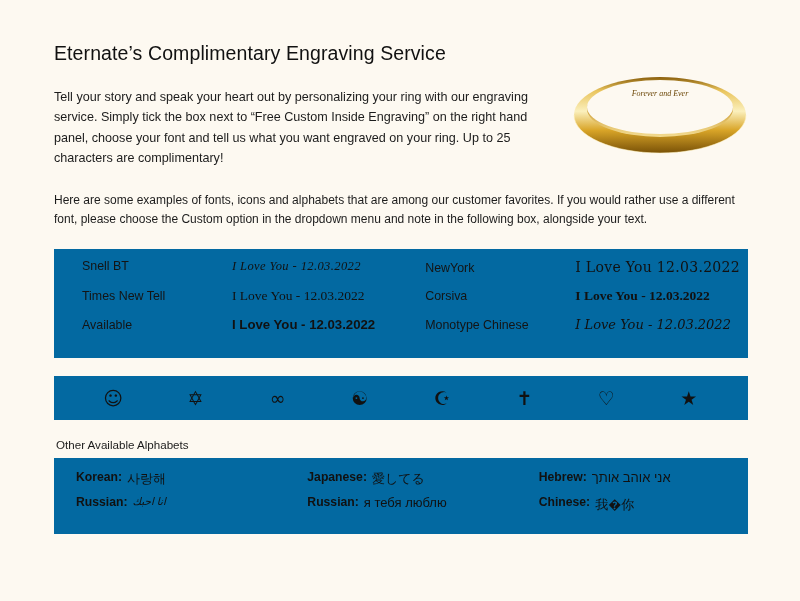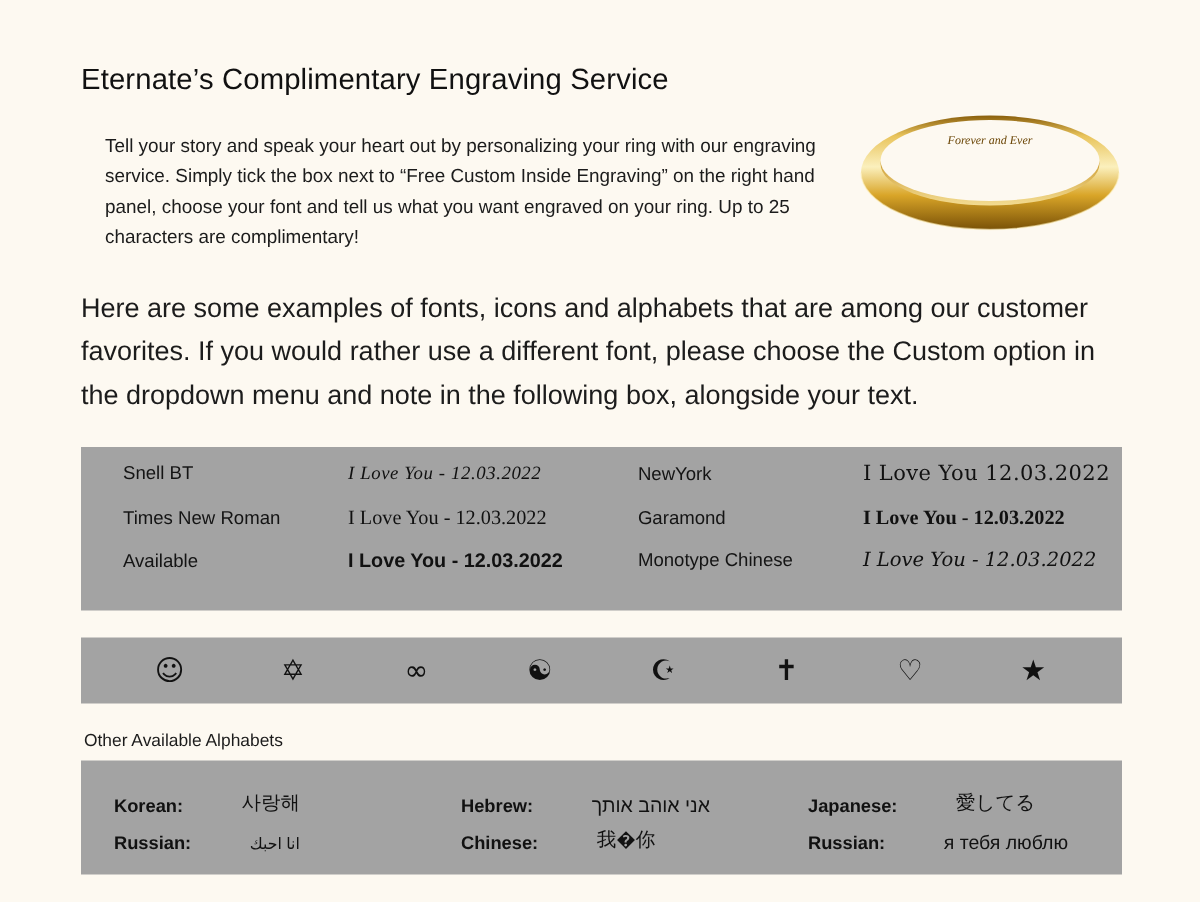--- a/index.html
+++ b/index.html
@@ -25,44 +25,44 @@
     font-size: 19.5px;
     font-weight: 400;
     letter-spacing: 0.1px;
     margin: 0 0 22px 0;
     color: #111;
   }
   .intro {
     font-size: 12.6px;
     line-height: 1.62;
     width: 475px;
-    margin: 0 0 22px 16px;
+    margin: 0 0 22px 0;
     color: #1c1c1c;
   }
   .intro2 {
-    font-size: 18px;
+    font-size: 12px;
     line-height: 1.62;
     width: 695px;
     margin: 0 0 20px 0;
     color: #1c1c1c;
   }
   .ring-wrap {
     position: absolute;
     top: 63px;
     right: 40px;
     width: 200px;
     height: 100px;
   }
   .section-label {
     font-size: 11.6px;
     margin: 0 0 7px 2px;
     color: #1c1c1c;
   }
   .panel {
-    background: #a3a3a3;
+    background: #0369a1;
     width: 694px;
     box-sizing: border-box;
     margin-bottom: 18px;
   }
 
   
   .fonts-panel {
     padding: 10px 0 12px 0;
     display: flex;
   }
@@ -120,35 +120,35 @@
   .alpha-col {
     flex: 1 1 33.33%;
     display: flex;
     flex-direction: column;
     padding-left: 22px;
     box-sizing: border-box;
   }
   .alpha-row {
     height: 25px;
     display: flex;
-    align-items: flex-end;
+    align-items: flex-start;
     font-size: 12.5px;
     color: #111;
-    gap: 34px;
   }
   .alpha-lang {
     font-weight: bold;
     margin-right: 5px;
     font-size: 12.2px;
   }
   .alpha-text {
     font-size: 13px;
   }
   .alpha-small {
     font-size: 10.5px;
+    font-style: italic;
   }
 </style>
 </head>
 <body>
 
 <div class="page">
 
   <h1 class="title">Eternate’s Complimentary Engraving Service</h1>
 
   <p class="intro">Tell your story and speak your heart out by personalizing your ring with our engraving service. Simply tick the box next to “Free Custom Inside Engraving” on the right hand panel, choose your font and tell us what you want engraved on your ring. Up to 25 characters are complimentary!</p>
@@ -179,35 +179,35 @@
 
   <p class="intro2">Here are some examples of fonts, icons and alphabets that are among our customer favorites. If you would rather use a different font, please choose the Custom option in the dropdown menu and note in the following box, alongside your text.</p>
 
   <div class="panel fonts-panel">
     <div class="fonts-col">
       <div class="font-row">
         <div class="font-name">Snell BT</div>
         <div class="font-sample s-snell">I Love You - 12.03.2022</div>
       </div>
       <div class="font-row">
-        <div class="font-name">Times New Roman</div>
+        <div class="font-name">Times New Tell</div>
         <div class="font-sample s-times">I Love You - 12.03.2022</div>
       </div>
       <div class="font-row">
         <div class="font-name">Available</div>
         <div class="font-sample s-helv">I Love You - 12.03.2022</div>
       </div>
     </div>
     <div class="fonts-col">
       <div class="font-row">
         <div class="font-name">NewYork</div>
         <div class="font-sample s-newyork">I Love You  12.03.2022</div>
       </div>
       <div class="font-row">
-        <div class="font-name">Garamond</div>
+        <div class="font-name">Corsiva</div>
         <div class="font-sample s-garamond">I Love You - 12.03.2022</div>
       </div>
       <div class="font-row">
         <div class="font-name">Monotype Chinese</div>
         <div class="font-sample s-corsiva">I Love You - 12.03.2022</div>
       </div>
     </div>
   </div>
 
   <div class="panel icons-panel">
@@ -228,33 +228,33 @@
         <span class="alpha-lang">Korean:</span>
         <span class="alpha-text">사랑해</span>
       </div>
       <div class="alpha-row">
         <span class="alpha-lang">Russian:</span>
         <span class="alpha-text alpha-small">انا احبك</span>
       </div>
     </div>
     <div class="alpha-col">
       <div class="alpha-row">
+        <span class="alpha-lang">Japanese:</span>
+        <span class="alpha-text">愛してる</span>
+      </div>
+      <div class="alpha-row">
+        <span class="alpha-lang">Russian:</span>
+        <span class="alpha-text">я тебя люблю</span>
+      </div>
+    </div>
+    <div class="alpha-col">
+      <div class="alpha-row">
         <span class="alpha-lang">Hebrew:</span>
         <span class="alpha-text">אני אוהב אותך</span>
       </div>
       <div class="alpha-row">
         <span class="alpha-lang">Chinese:</span>
         <span class="alpha-text">我�你</span>
       </div>
     </div>
-    <div class="alpha-col">
-      <div class="alpha-row">
-        <span class="alpha-lang">Japanese:</span>
-        <span class="alpha-text">愛してる</span>
-      </div>
-      <div class="alpha-row">
-        <span class="alpha-lang">Russian:</span>
-        <span class="alpha-text">я тебя люблю</span>
-      </div>
-    </div>
   </div>
 
 </div>
 
 </body></html>

